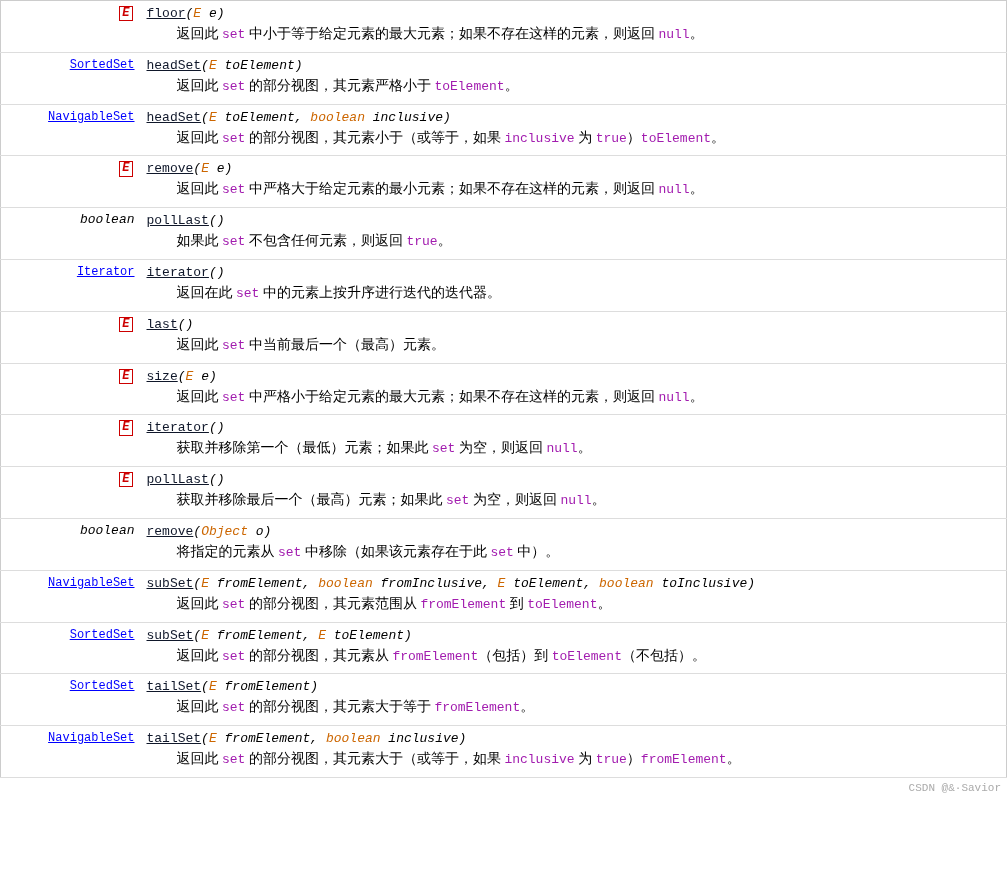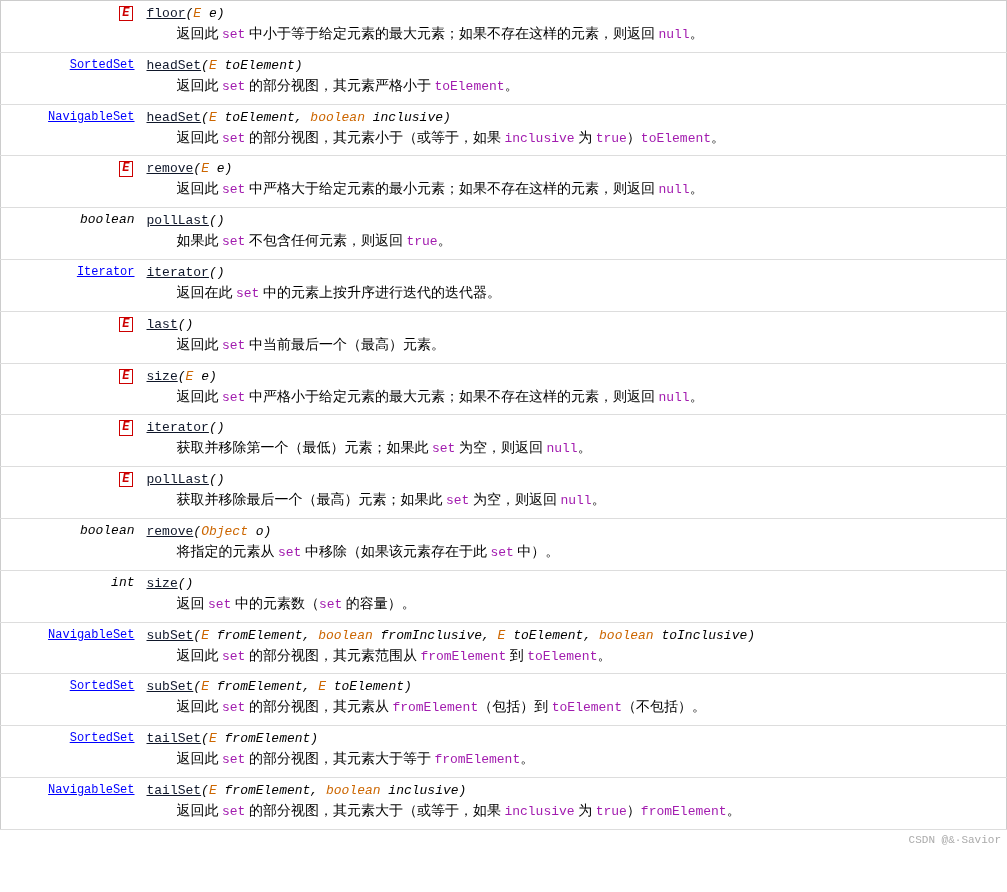--- a/index.html
+++ b/index.html
@@ -171,27 +171,20 @@
         </td>
       </tr>
       <tr class="api-row">
         <td class="return-type"><span class="method-sig">boolean</span></td>
         <td class="method-cell">
           <div><a class="method-name">remove</a><span class="method-sig">(<span class="highlight-keyword">Object</span> o)</span></div>
           <span class="method-desc">将指定的元素从 <span class="desc-code">set</span> 中移除（如果该元素存在于此 <span class="desc-code">set</span> 中）。</span>
         </td>
       </tr>
       <tr class="api-row">
-        <td class="return-type"><span class="method-sig">int</span></td>
-        <td class="method-cell">
-          <div><a class="method-name">size</a><span class="method-sig">()</span></div>
-          <span class="method-desc">返回 <span class="desc-code">set</span> 中的元素数（<span class="desc-code">set</span> 的容量）。</span>
-        </td>
-      </tr>
-      <tr class="api-row">
         <td class="return-type"><a class="link-type">NavigableSet<e></e></a></td>
         <td class="method-cell">
           <div><a class="method-name">subSet</a><span class="method-sig">(<span class="highlight-keyword">E</span> fromElement, <span class="highlight-keyword">boolean</span> fromInclusive, <span class="highlight-keyword">E</span> toElement, <span class="highlight-keyword">boolean</span> toInclusive)</span></div>
           <span class="method-desc">返回此 <span class="desc-code">set</span> 的部分视图，其元素范围从 <span class="desc-code">fromElement</span> 到 <span class="desc-code">toElement</span>。</span>
         </td>
       </tr>
       <tr class="api-row">
         <td class="return-type"><a class="link-type">SortedSet<e></e></a></td>
         <td class="method-cell">
           <div><a class="method-name">subSet</a><span class="method-sig">(<span class="highlight-keyword">E</span> fromElement, <span class="highlight-keyword">E</span> toElement)</span></div>

